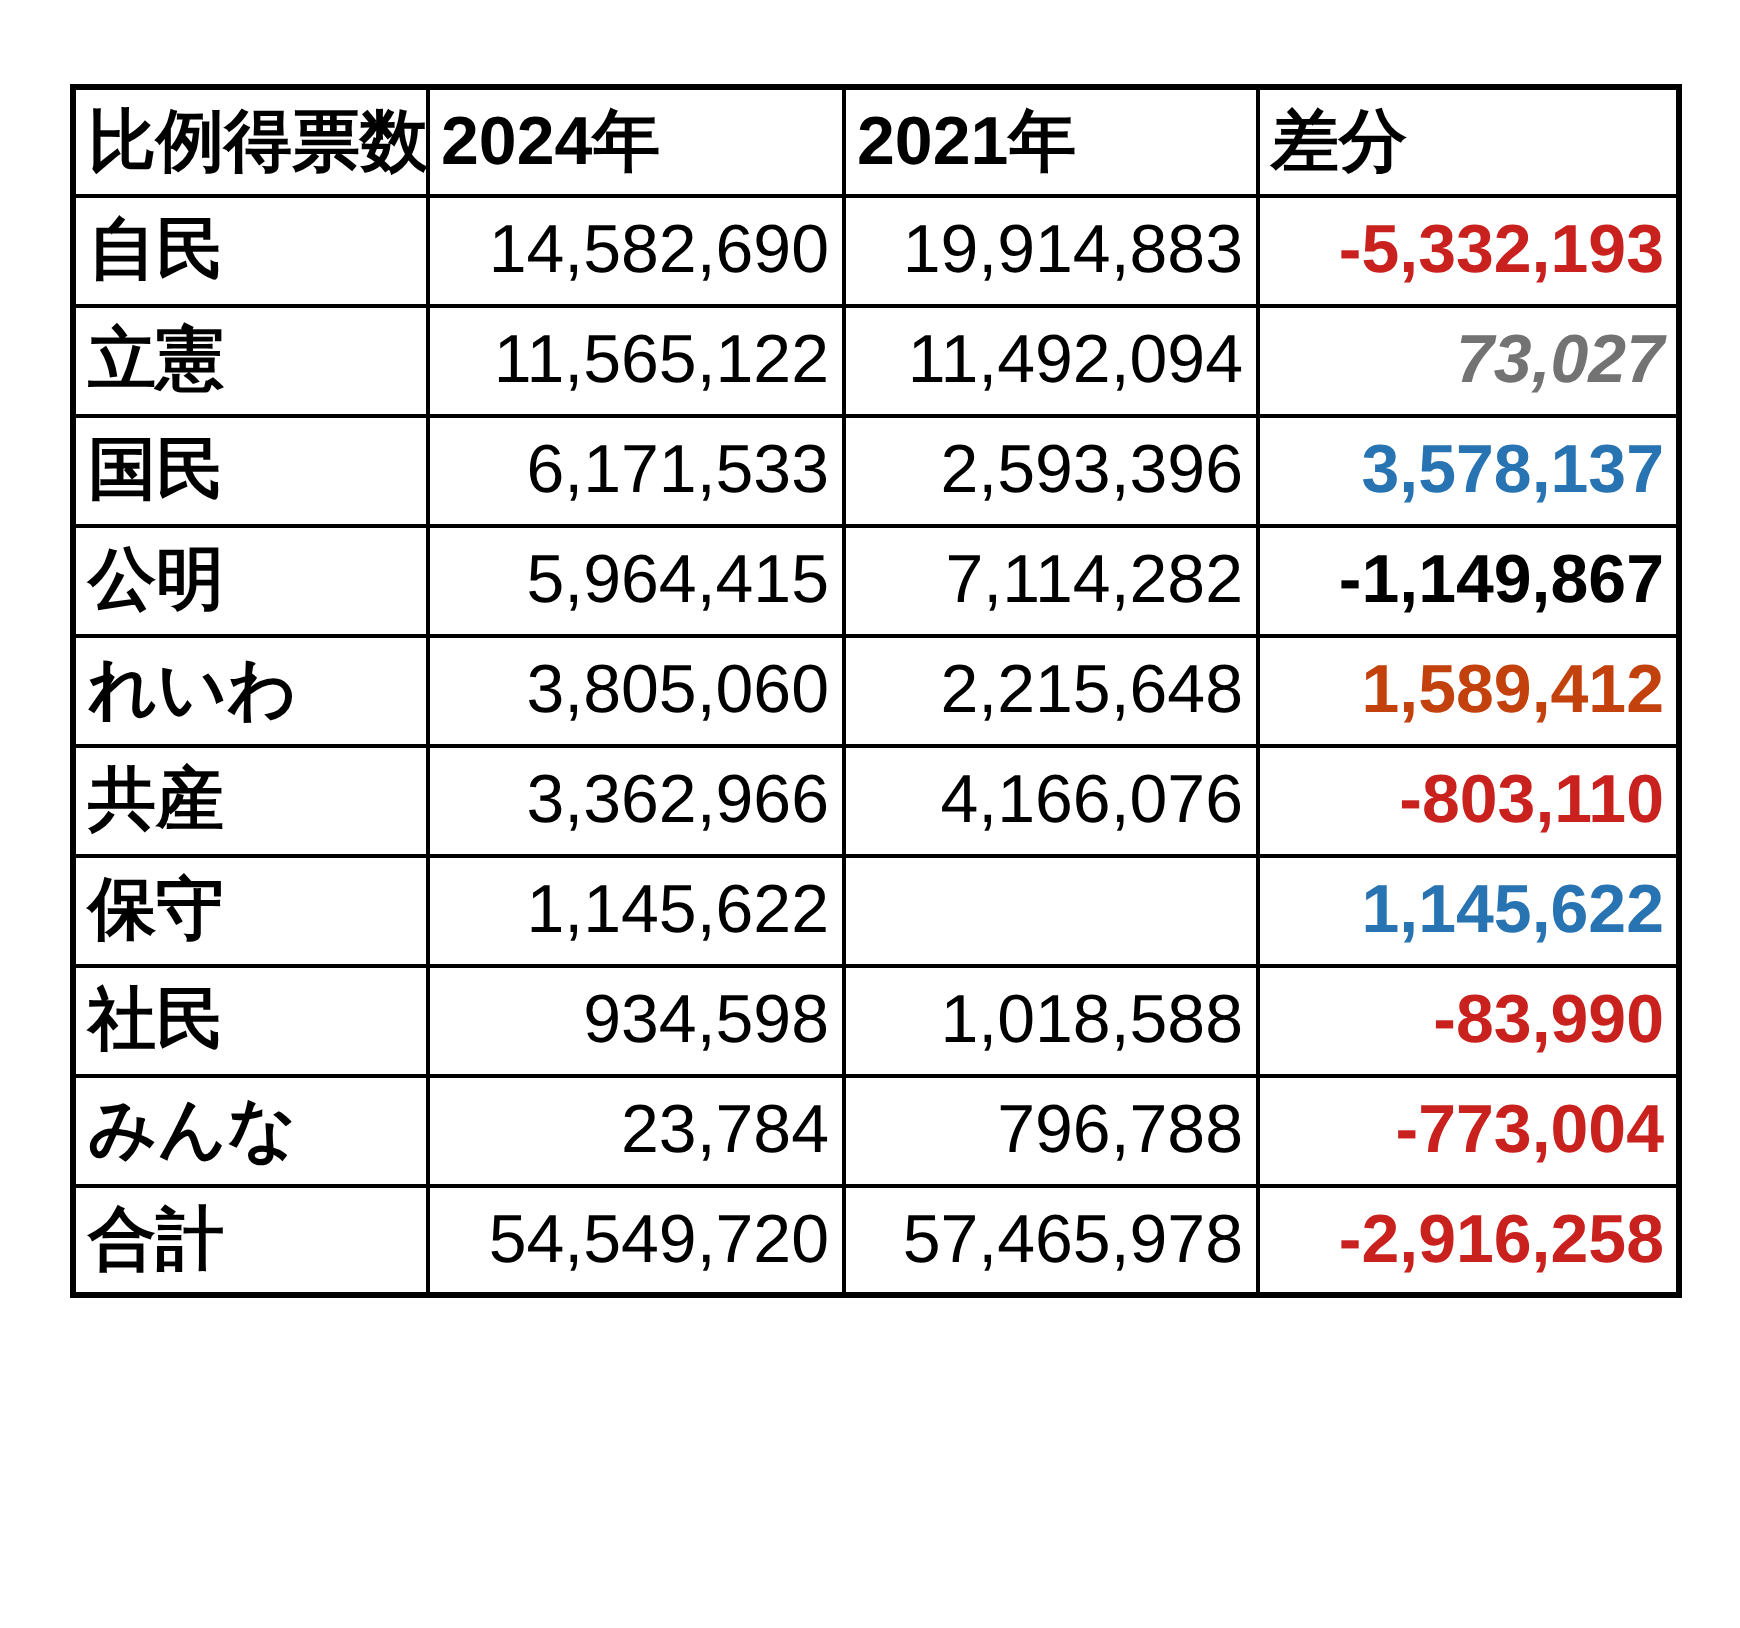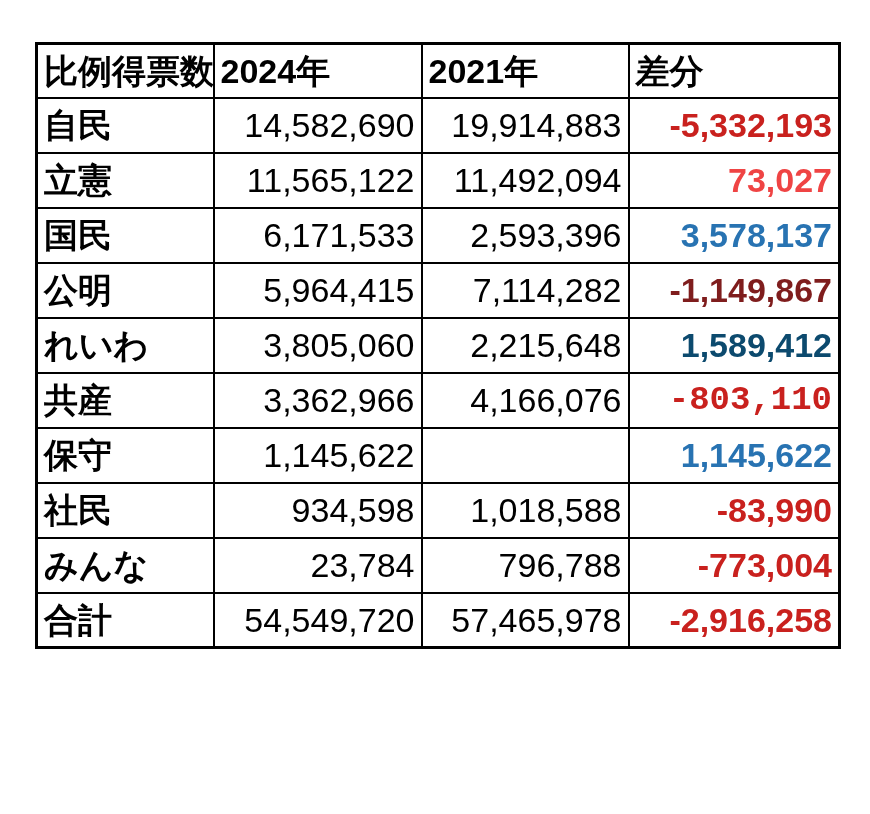--- a/index.html
+++ b/index.html
@@ -93,45 +93,45 @@
         <tr>
           <td class="cell-label">自民</td>
           <td class="cell-num">14,582,690</td>
           <td class="cell-num">19,914,883</td>
           <td class="cell-diff" style="color: rgb(201, 33, 30);">-5,332,193</td>
         </tr>
         <tr>
           <td class="cell-label">立憲</td>
           <td class="cell-num">11,565,122</td>
           <td class="cell-num">11,492,094</td>
-          <td class="cell-diff" style="color: #ef4444;">73,027</td>
+          <td class="cell-diff" style="color: #737373; font-style: italic;">73,027</td>
         </tr>
         <tr>
           <td class="cell-label">国民</td>
           <td class="cell-num">6,171,533</td>
           <td class="cell-num">2,593,396</td>
           <td class="cell-diff" style="color: rgb(40, 115, 178);">3,578,137</td>
         </tr>
         <tr>
           <td class="cell-label">公明</td>
           <td class="cell-num">5,964,415</td>
           <td class="cell-num">7,114,282</td>
-          <td class="cell-diff" style="color: #7f1d1d;">-1,149,867</td>
+          <td class="cell-diff" style="color: #000000;">-1,149,867</td>
         </tr>
         <tr>
           <td class="cell-label">れいわ</td>
           <td class="cell-num">3,805,060</td>
           <td class="cell-num">2,215,648</td>
-          <td class="cell-diff" style="color: #0c4a6e;">1,589,412</td>
+          <td class="cell-diff" style="color: #c2410c;">1,589,412</td>
         </tr>
         <tr>
           <td class="cell-label">共産</td>
           <td class="cell-num">3,362,966</td>
           <td class="cell-num">4,166,076</td>
-          <td class="cell-diff" style="color: rgb(201, 33, 30); font-family: Liberation Mono, monospace;">-803,110</td>
+          <td class="cell-diff" style="color: rgb(201, 33, 30);">-803,110</td>
         </tr>
         <tr>
           <td class="cell-label">保守</td>
           <td class="cell-num">1,145,622</td>
           <td class="cell-num"></td>
           <td class="cell-diff" style="color: rgb(40, 115, 178);">1,145,622</td>
         </tr>
         <tr>
           <td class="cell-label">社民</td>
           <td class="cell-num">934,598</td>

